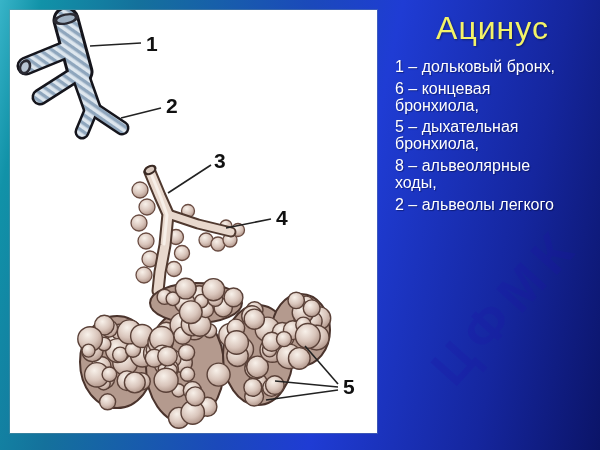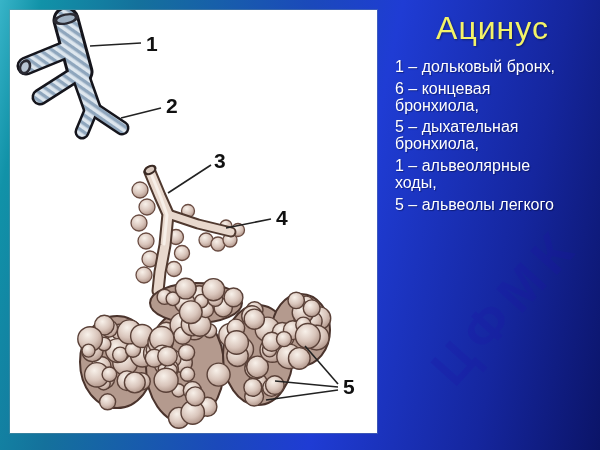--- a/index.html
+++ b/index.html
@@ -267,18 +267,18 @@
   <div class="watermark">ЦФМК</div>
 
   <div class="rightcol">
     <h1 class="title">Ацинус</h1>
     <div class="legend">
       <p>1 – дольковый бронх,</p>
       <p>6 – концевая
 бронхиола,</p>
       <p>5 – дыхательная
 бронхиола,</p>
-      <p>1 – альвеолярные
+      <p>8 – альвеолярные
 ходы,</p>
-      <p>5 – альвеолы легкого</p>
+      <p>2 – альвеолы легкого</p>
     </div>
   </div>
 </div>
 
 </body></html>

